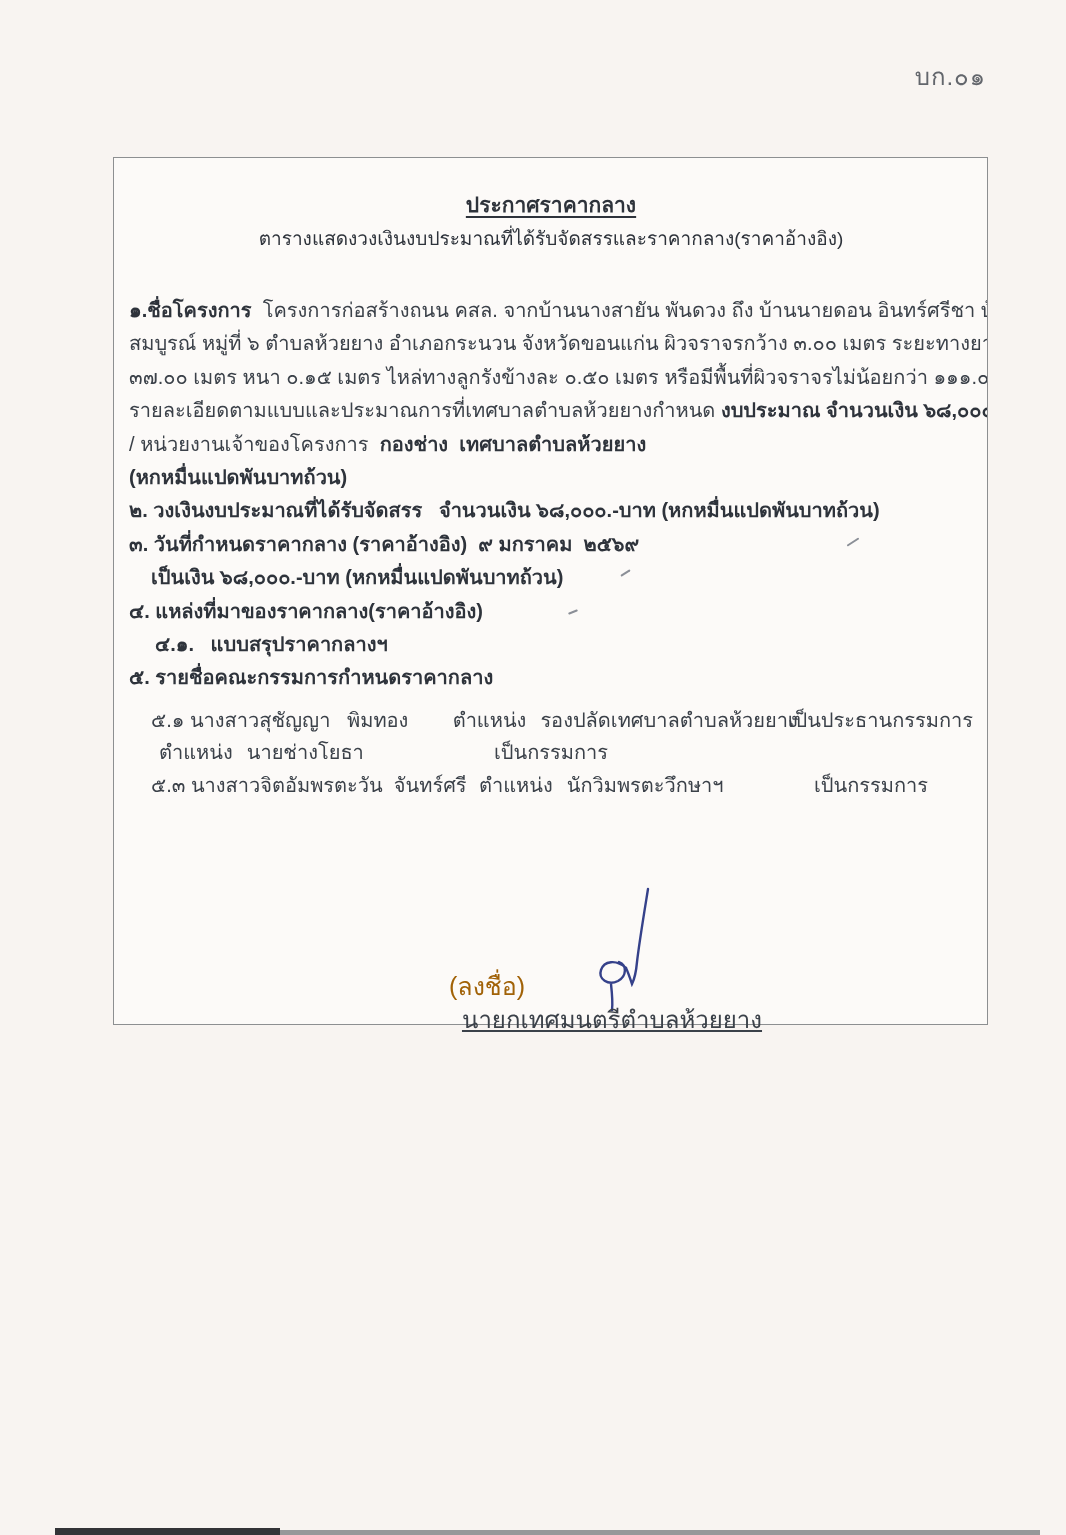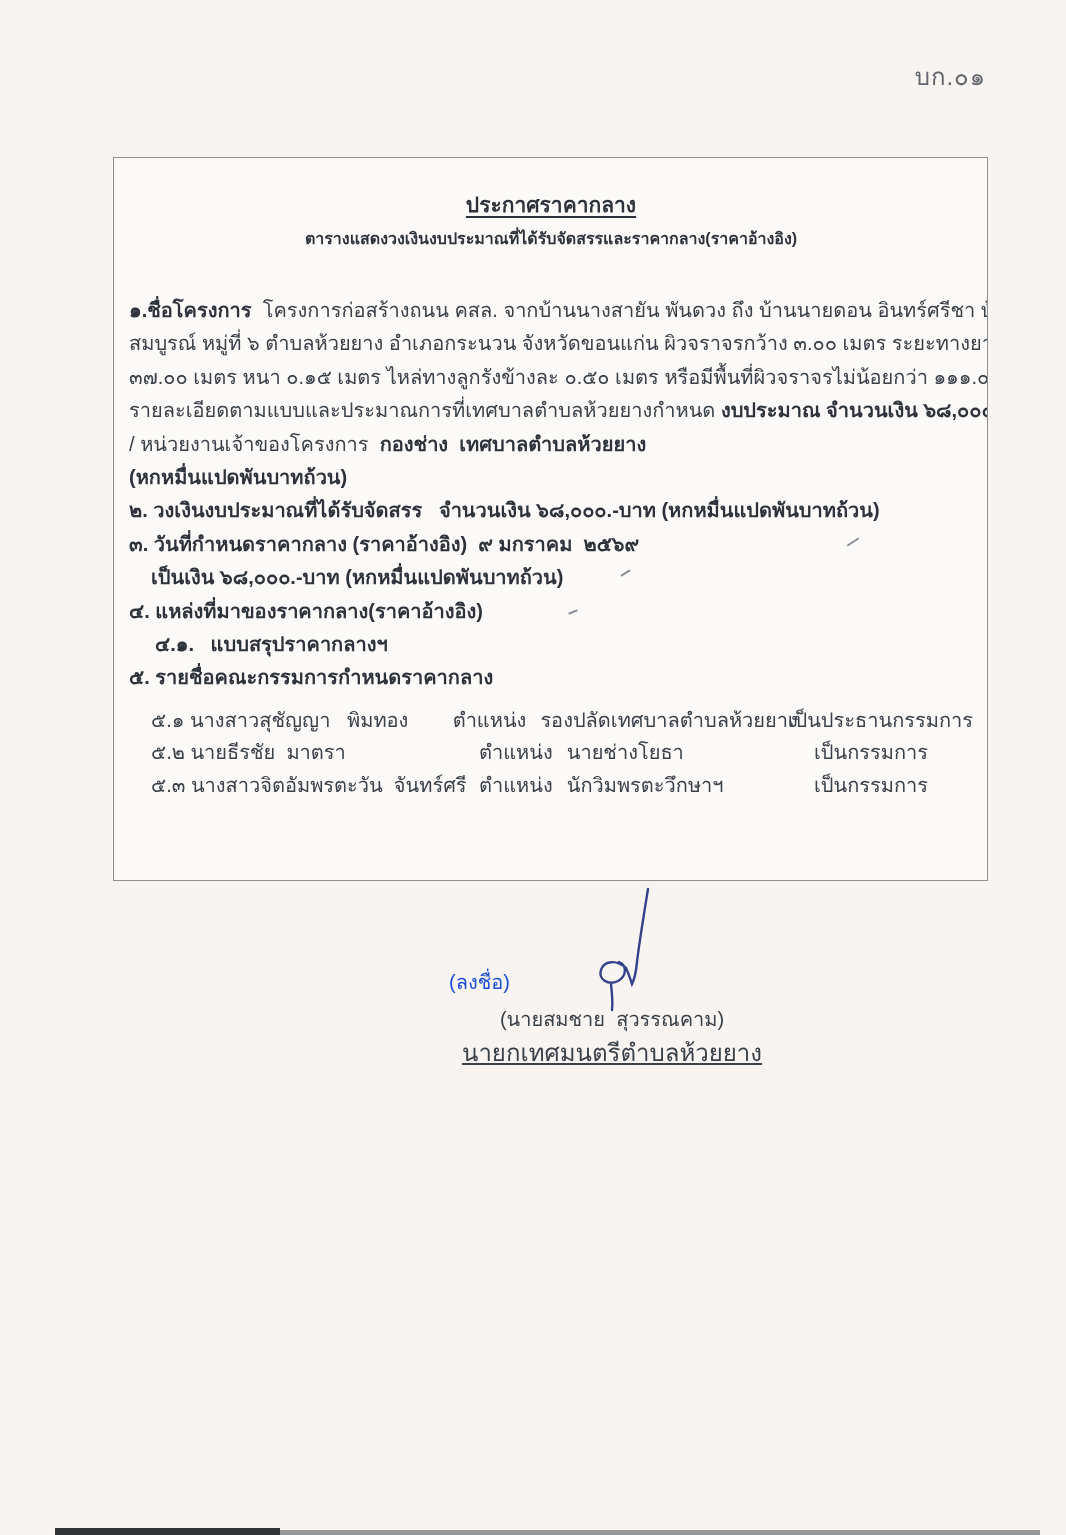--- a/index.html
+++ b/index.html
@@ -10,34 +10,34 @@
     color:#3b4149;
   }
   .page{position:absolute;inset:0;}
   
   .corner-code{
     position:absolute;top:57px;right:80px;
     font-size:24px;color:#63666c;letter-spacing:1px;
   }
   
   .doc-box{
-    position:absolute;left:113px;top:157px;width:875px;height:724px;
+    position:absolute;left:113px;top:157px;width:875px;height:868px;
     border:1.6px solid #8d8f91;
     background:#fcfaf8;
     box-sizing:border-box;
     padding:30px 14px 0 15px;
     overflow:hidden;
   }
   .title-block{text-align:center;}
   .doc-title{
     font-size:21px;font-weight:bold;color:#2e333b;
     text-decoration:underline;text-underline-offset:4px;
     line-height:34px;
   }
-  .doc-subtitle{font-size:16px;font-weight:bold;color:#2e333b;line-height:33px;}
+  .doc-subtitle{font-size:19px;font-weight:normal;color:#2e333b;line-height:33px;}
   .body-block{margin-top:39px;}
   .line{
     font-size:20px;line-height:33.4px;height:33.4px;
     white-space:pre;color:#3b4149;
   }
   .b{font-weight:bold;color:#2e333b;}
   .indent1{padding-left:22px;}
   .indent2{padding-left:26px;}
   .committee-row{
     display:flex;padding-left:22px;
@@ -50,21 +50,21 @@
   .c-role{flex:1;}
   
   .pen-tick{
     position:absolute;height:2px;background:#8b8f97;border-radius:2px;
   }
   .tick-1{left:846px;top:541px;width:14px;transform:rotate(-33deg);}
   .tick-2{left:620px;top:572px;width:11px;transform:rotate(-33deg);}
   .tick-3{left:568px;top:611px;width:10px;transform:rotate(-22deg);}
   
   .sig-label{
-    position:absolute;left:449px;top:966px;font-size:20px;color:#1d4ed8;
+    position:absolute;left:449px;top:966px;font-size:25px;color:#a16207;
   }
   .sig-svg{position:absolute;left:578px;top:886px;}
   .sig-name-block{
     position:absolute;left:437px;top:1003px;width:350px;text-align:center;
   }
   .sig-name{font-size:20px;line-height:33px;color:#3b4149;white-space:pre;}
   .sig-title{font-size:24px;line-height:33px;color:#3b4149;white-space:pre;text-decoration:underline;}
   
   .scan-edge-dark{
     position:absolute;left:55px;bottom:0;width:225px;height:7px;background:#333437;
@@ -103,21 +103,20 @@
       <div class="line b">๔. แหล่งที่มาของราคากลาง(ราคาอ้างอิง)</div>
       <div class="line b indent2">๔.๑.   แบบสรุปราคากลางฯ</div>
       <div class="line b">๕. รายชื่อคณะกรรมการกำหนดราคากลาง</div>
 
       <div class="committee-row first">
         <span class="c-name">๕.๑ นางสาวสุชัญญา   พิมทอง</span>
         <span class="c-pos"><span class="pos-label">ตำแหน่ง</span><span>รองปลัดเทศบาลตำบลห้วยยาง</span></span>
         <span class="c-role">เป็นประธานกรรมการ</span>
       </div>
       <div class="committee-row">
-        <span class="c-name">๕.๒ นายธีรชัย  มาตรา</span>
         <span class="c-pos"><span class="pos-label">ตำแหน่ง</span><span>นายช่างโยธา</span></span>
         <span class="c-role">เป็นกรรมการ</span>
       </div>
       <div class="committee-row">
         <span class="c-name">๕.๓ นางสาวจิตอัมพรตะวัน  จันทร์ศรี</span>
         <span class="c-pos"><span class="pos-label">ตำแหน่ง</span><span>นักวิมพรตะวึกษาฯ</span></span>
         <span class="c-role">เป็นกรรมการ</span>
       </div>
 
     </div>
@@ -128,20 +127,19 @@
   <div class="pen-tick tick-3"></div>
 
   <div class="sig-label">(ลงชื่อ)</div>
 
   <svg class="sig-svg" width="84" height="130" viewBox="0 0 84 130">
     <path d="M 70 3 C 65 34 61 58 59 76 C 58 87 56 94 54 98 C 52 92 50 86 48 82" fill="none" stroke-width="2.4" stroke-linecap="round" stroke="#35418a"></path>
     <path d="M 48 82 C 38 73 26 75 23 84 C 20 93 30 100 40 95 C 49 90 49 79 41 76 M 33 98 C 34 107 35 116 34 124" fill="none" stroke-width="2.4" stroke-linecap="round" stroke="#35418a"></path>
   </svg>
 
   <div class="sig-name-block">
-    <div class="sig-name">(นายสมชาย  สุวรรณคาม)</div>
     <div class="sig-title">นายกเทศมนตรีตำบลห้วยยาง</div>
   </div>
 
   <div class="scan-edge-dark"></div>
   <div class="scan-edge-gray"></div>
 
 </div>
 
 </body></html>

